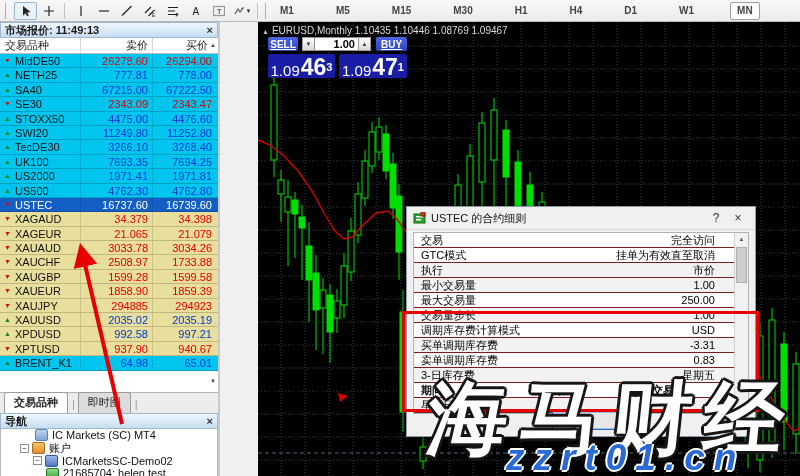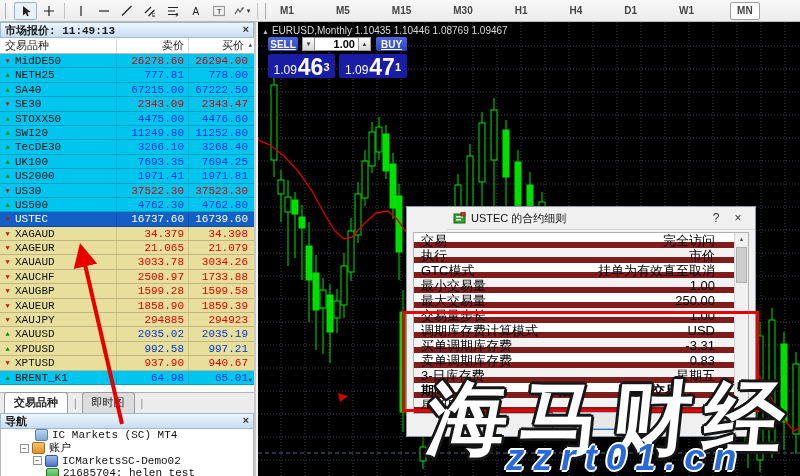--- a/index.html
+++ b/index.html
@@ -9,21 +9,21 @@
   #toolbar{position:absolute;left:0;top:0;width:800px;height:22px;background:linear-gradient(#f8f8f8,#ececec);
            border-bottom:1px solid #b9b9b9;display:flex;align-items:center;padding-left:2px;box-sizing:border-box;}
   .grip{width:4px;height:16px;border-left:1px solid #aeaeae;border-right:1px solid #fff;margin:0 3px;}
   .tbtn{width:23px;height:18px;display:flex;align-items:center;justify-content:center;color:#333;}
   .tbtn.pressed{border:1px solid #96b5d2;background:#e9f2fa;border-radius:2px;box-sizing:border-box;}
   .tsep{width:1px;height:16px;background:#c3c3c3;margin:0 4px;}
   .tfbtn{height:18px;padding:0 6px;font-size:10px;font-weight:bold;color:#444;display:flex;align-items:center;}
   .tfbtn.pressed{border:1px solid #9f9f9f;background:#fdfdfd;border-radius:2px;box-sizing:border-box;}
   .caret{font-size:7px;color:#333;margin-left:2px;}
   
-  #left{position:absolute;left:0;top:22px;width:256px;bottom:0;background:#f0f0f0;border-right:2px solid #c9c9c9;box-sizing:border-box;font-family:Liberation Mono, monospace;}
+  #left{position:absolute;left:0;top:22px;width:220px;bottom:0;background:#f0f0f0;border-right:2px solid #c9c9c9;box-sizing:border-box;}
   .wintitle{height:16px;background:linear-gradient(#eef6fd,#c7ddf2);border:1px solid #9db8cf;border-bottom:1px solid #9db8cf;
             font-size:11px;font-weight:bold;color:#1b1b1b;display:flex;align-items:center;padding:0 4px;box-sizing:border-box;}
   .wintitle .sp{flex:1;}
   .winx{font-size:11px;color:#333;font-weight:bold;line-height:10px;}
   #mw-colhead{height:15px;background:#fff;border-bottom:1px solid #bdbdbd;display:flex;font-size:11px;color:#222;align-items:center;position:relative;}
   #mw-colhead .c1{flex:1;padding-left:5px;}
   #mw-colhead .c2{width:72px;text-align:right;border-left:1px solid #d9d9d9;padding-right:4px;box-sizing:border-box;}
   #mw-colhead .c3{width:66px;text-align:right;border-left:1px solid #d9d9d9;padding-right:10px;box-sizing:border-box;}
   #mw-rows{height:338px;overflow:hidden;position:relative;background:#fff;}
   .mwrow{height:14.4px;line-height:14.5px;display:flex;font-size:11px;border-bottom:1px solid rgba(0,0,0,.18);box-sizing:border-box;}
@@ -59,31 +59,31 @@
   #chart-title .tri{color:#b9b9b9;font-size:7px;margin-right:3px;}
   #trade-panel{position:absolute;left:10px;top:15px;width:140px;z-index:6;}
   .obtn{position:absolute;height:14px;background:linear-gradient(#4a66e0,#2e43bd);color:#fff;font-size:10px;font-weight:bold;
         display:flex;align-items:center;justify-content:center;text-decoration:underline;border-radius:2px;}
   .stepbtn{position:absolute;width:13px;height:14px;background:linear-gradient(#fdfdfd,#d9d9d9);border:1px solid #9d9d9d;
            box-sizing:border-box;font-size:6px;color:#333;display:flex;align-items:center;justify-content:center;}
   #vol{position:absolute;left:46px;top:0;width:45px;height:14px;border:1px solid #8f8f8f;background:#fff;font-size:11px;font-weight:bold;
        text-align:right;padding:0 3px;box-sizing:border-box;font-family:"Liberation Sans",sans-serif;}
   .pbox{position:absolute;top:17px;height:24px;background:#191da6;border-radius:2px;color:#fff;
         display:flex;align-items:flex-end;justify-content:center;padding-bottom:1px;box-sizing:border-box;}
-  .psm{font-size:12px;margin-right:1px;line-height:13px;}
+  .psm{font-size:15px;margin-right:1px;line-height:13px;}
   .pbig{font-size:23px;font-weight:bold;line-height:20px;}
   .psup{font-size:11px;font-weight:bold;line-height:26px;align-self:flex-start;}
   
   #dialog{position:absolute;left:406px;top:206px;width:350px;height:231px;background:#f0f0f0;border:1px solid #8e9aa5;
           box-shadow:2px 3px 8px rgba(0,0,0,.5);z-index:40;box-sizing:border-box;}
-  #dlg-titlebar{height:22px;display:flex;align-items:center;padding:0 6px;font-size:11px;color:#111;border-bottom:1px solid #d8d8d8;margin-left:40px;}
+  #dlg-titlebar{height:22px;display:flex;align-items:center;padding:0 6px;font-size:11px;color:#111;border-bottom:1px solid #d8d8d8;}
   #dlg-titlebar .sp{flex:1;}
   .dlgbtn{width:22px;text-align:center;font-size:12px;color:#333;}
   #dlg-table{position:absolute;left:6px;top:25px;right:6px;height:182px;background:#fff;border:1px solid #b3b3b3;box-sizing:border-box;}
-  .drow{height:15px;line-height:15px;font-size:13px;color:#000;position:relative;border-bottom:6px solid #7f1d1d;box-sizing:border-box;padding-left:42px;}
+  .drow{height:15px;line-height:15px;font-size:11px;color:#000;position:relative;border-bottom:1px solid #7f1d1d;box-sizing:border-box;padding-left:42px;}
   .drow.alt{background:#f2f2f2;}
   .drow .dl{position:absolute;left:7px;top:0;}
   .drow .dv{position:absolute;right:20px;top:0;}
   .drow .dq{position:absolute;left:144px;top:0;font-weight:bold;}
   .drow .dt{position:absolute;left:238px;top:0;font-weight:bold;}
   .drow.hdr .dl{font-weight:bold;}
   #dlg-scroll{position:absolute;right:0;top:0;bottom:0;width:13px;background:#f1f1f1;border-left:1px solid #d2d2d2;}
   #dlg-scroll .sa{height:13px;text-align:center;font-size:6px;color:#555;line-height:13px;}
   #dlg-thumb{position:absolute;left:1px;right:1px;top:14px;height:34px;background:#cdcdcd;border:1px solid #b0b0b0;}
   #dlg-close{position:absolute;left:145px;bottom:6px;width:64px;height:17px;background:#e7e7e7;border:1px solid #2f6fc1;
@@ -238,26 +238,20 @@
           <span class="ic up">▲</span>
           <span class="sym">UK100</span>
           <span class="bid pr up">7693.35</span>
           <span class="ask pr up">7694.25</span>
         </div>
         <div class="mwrow cyan">
           <span class="ic up">▲</span>
           <span class="sym">US2000</span>
           <span class="bid pr up">1971.41</span>
           <span class="ask pr up">1971.81</span>
-        </div>
-        <div class="mwrow cyan">
-          <span class="ic dn">▼</span>
-          <span class="sym">US30</span>
-          <span class="bid pr dn">37522.30</span>
-          <span class="ask pr dn">37523.30</span>
         </div>
         <div class="mwrow cyan">
           <span class="ic up">▲</span>
           <span class="sym">US500</span>
           <span class="bid pr up">4762.30</span>
           <span class="ask pr up">4762.80</span>
         </div>
         <div class="mwrow cyan selected">
           <span class="ic dn">▼</span>
           <span class="sym">USTEC</span>
@@ -519,27 +513,27 @@
       <span class="sp"></span>
       <span class="dlgbtn">?</span>
       <span class="dlgbtn">×</span>
     </div>
     <div id="dlg-table">
       <div id="dlg-rows-host" style="position:absolute;left:0;top:0;right:13px;">
           <div class="drow">
             <span class="dl">交易</span>
             <span class="dv">完全访问</span>
           </div>
+          <div class="drow">
+            <span class="dl">GTC模式</span>
+            <span class="dv">挂单为有效直至取消</span>
+          </div>
           <div class="drow alt">
             <span class="dl">执行</span>
             <span class="dv">市价</span>
-          </div>
-          <div class="drow">
-            <span class="dl">GTC模式</span>
-            <span class="dv">挂单为有效直至取消</span>
           </div>
           <div class="drow alt">
             <span class="dl">最小交易量</span>
             <span class="dv">1.00</span>
           </div>
           <div class="drow">
             <span class="dl">最大交易量</span>
             <span class="dv">250.00</span>
           </div>
           <div class="drow alt">

